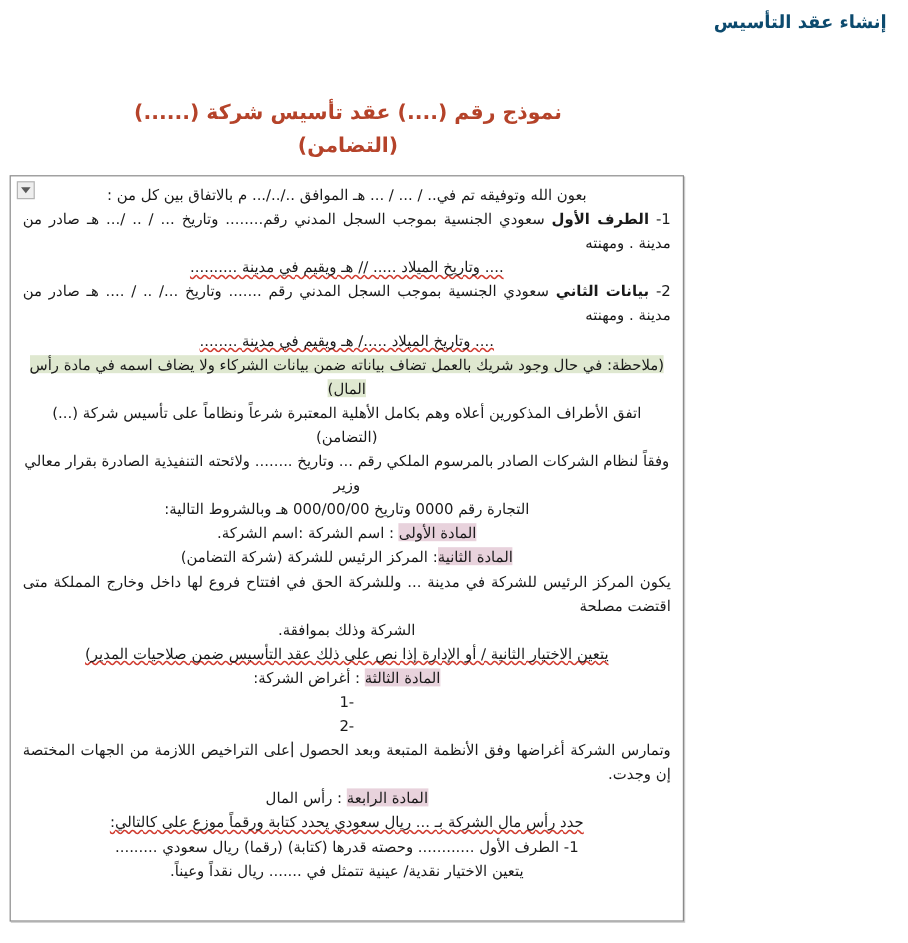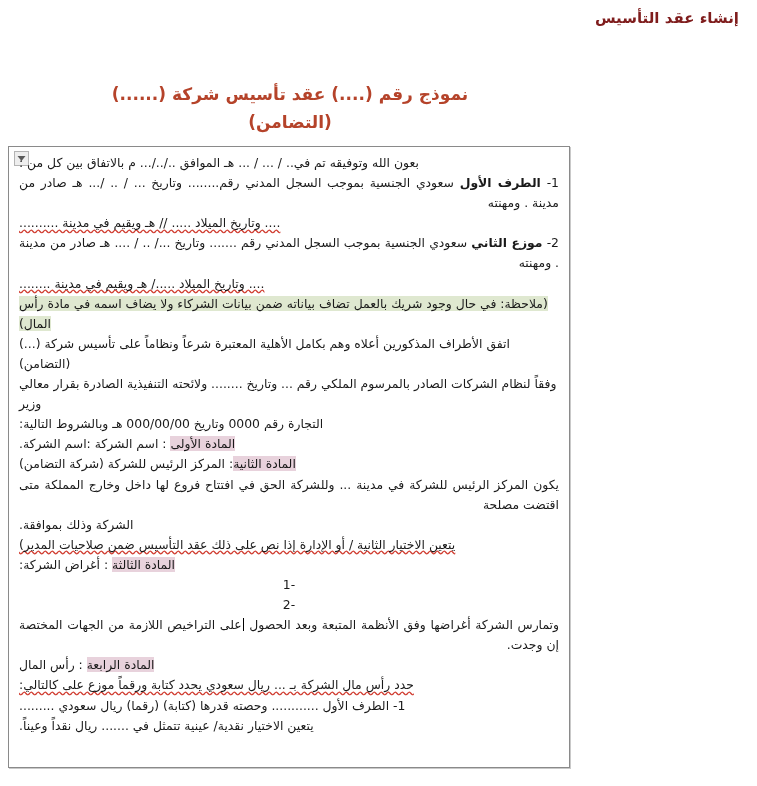--- a/index.html
+++ b/index.html
@@ -13,21 +13,21 @@
     position: relative;
     font-family: "DejaVu Sans", "Liberation Sans", sans-serif;
     overflow: hidden;
   }
 
   
   .page-heading {
     position: absolute;
     top: 8px;
     right: 18px;
-    color: #7f1d1d;
+    color: #0c4a6e;
     font-size: 15px;
     font-weight: bold;
     direction: rtl;
     text-align: right;
     white-space: nowrap;
     line-height: 1.4;
   }
 
   
   .doc-title {
@@ -86,21 +86,21 @@
     color: #1a1a1a;
     font-size: 12.4px;
     line-height: 1.62;
   }
 
   .p {
     margin: 0;
     direction: rtl;
     unicode-bidi: isolate;
   }
-  .p.center   { text-align: left; }
+  .p.center   { text-align: center; }
   .p.justify  { text-align: justify; text-align-last: right; }
   .p.bold     { font-weight: normal; }
 
   
   .hl-green { background: #dfe8d0; }
   .hl-pink  { background: #e8d2dc; margin-top: 11px; }
 
   b, .b { font-weight: bold; }
 
   
@@ -150,21 +150,21 @@
 
     <p class="p justify">
       <span>1-</span><span> </span><b>الطرف الأول</b><span> سعودي الجنسية بموجب السجل المدني رقم........ وتاريخ ... / .. /... هـ صادر من مدينة . ومهنته</span>
     </p>
 
     <p class="p center">
       <span class="sq">.... وتاريخ الميلاد ..... // هـ ويقيم في مدينة ..........</span>
     </p>
 
     <p class="p justify">
-      <span>2-</span><span> </span><b>موزع الثاني</b><span> سعودي الجنسية بموجب السجل المدني رقم ....... وتاريخ .../ .. / .... هـ صادر من مدينة . ومهنته</span>
+      <span>2-</span><span> </span><b>بيانات الثاني</b><span> سعودي الجنسية بموجب السجل المدني رقم ....... وتاريخ .../ .. / .... هـ صادر من مدينة . ومهنته</span>
     </p>
 
     <p class="p center">
       <span class="sq">.... وتاريخ الميلاد ...../ هـ ويقيم في مدينة ........</span>
     </p>
 
     <p class="p center">
       <span class="hl-green">(ملاحظة: في حال وجود شريك بالعمل تضاف بياناته ضمن بيانات الشركاء ولا يضاف اسمه في مادة رأس المال)</span>
     </p>
 

